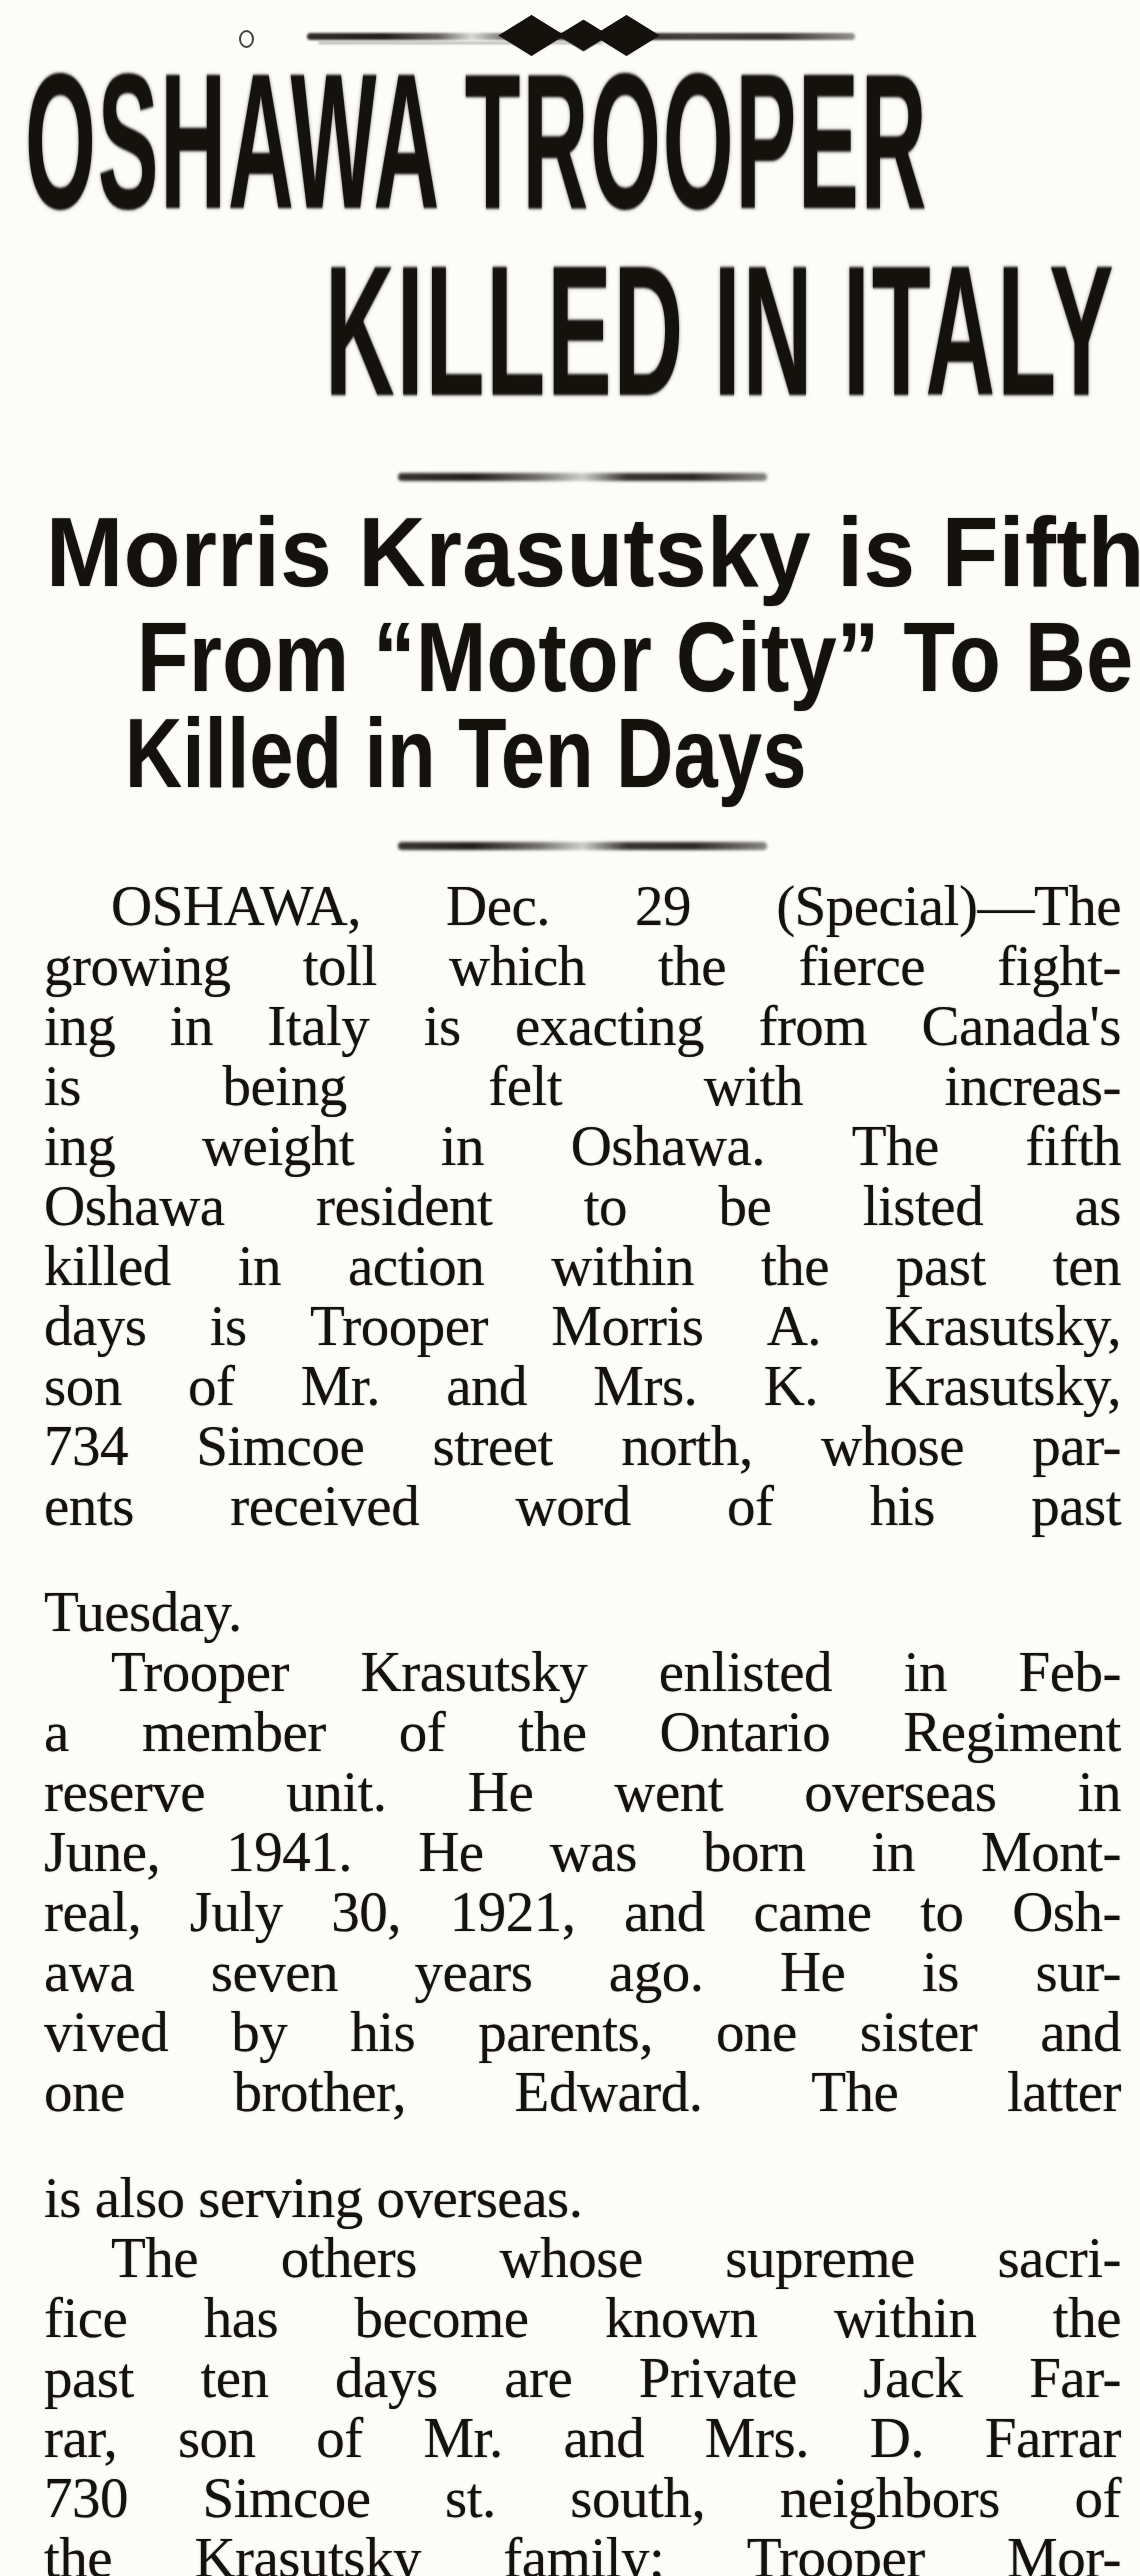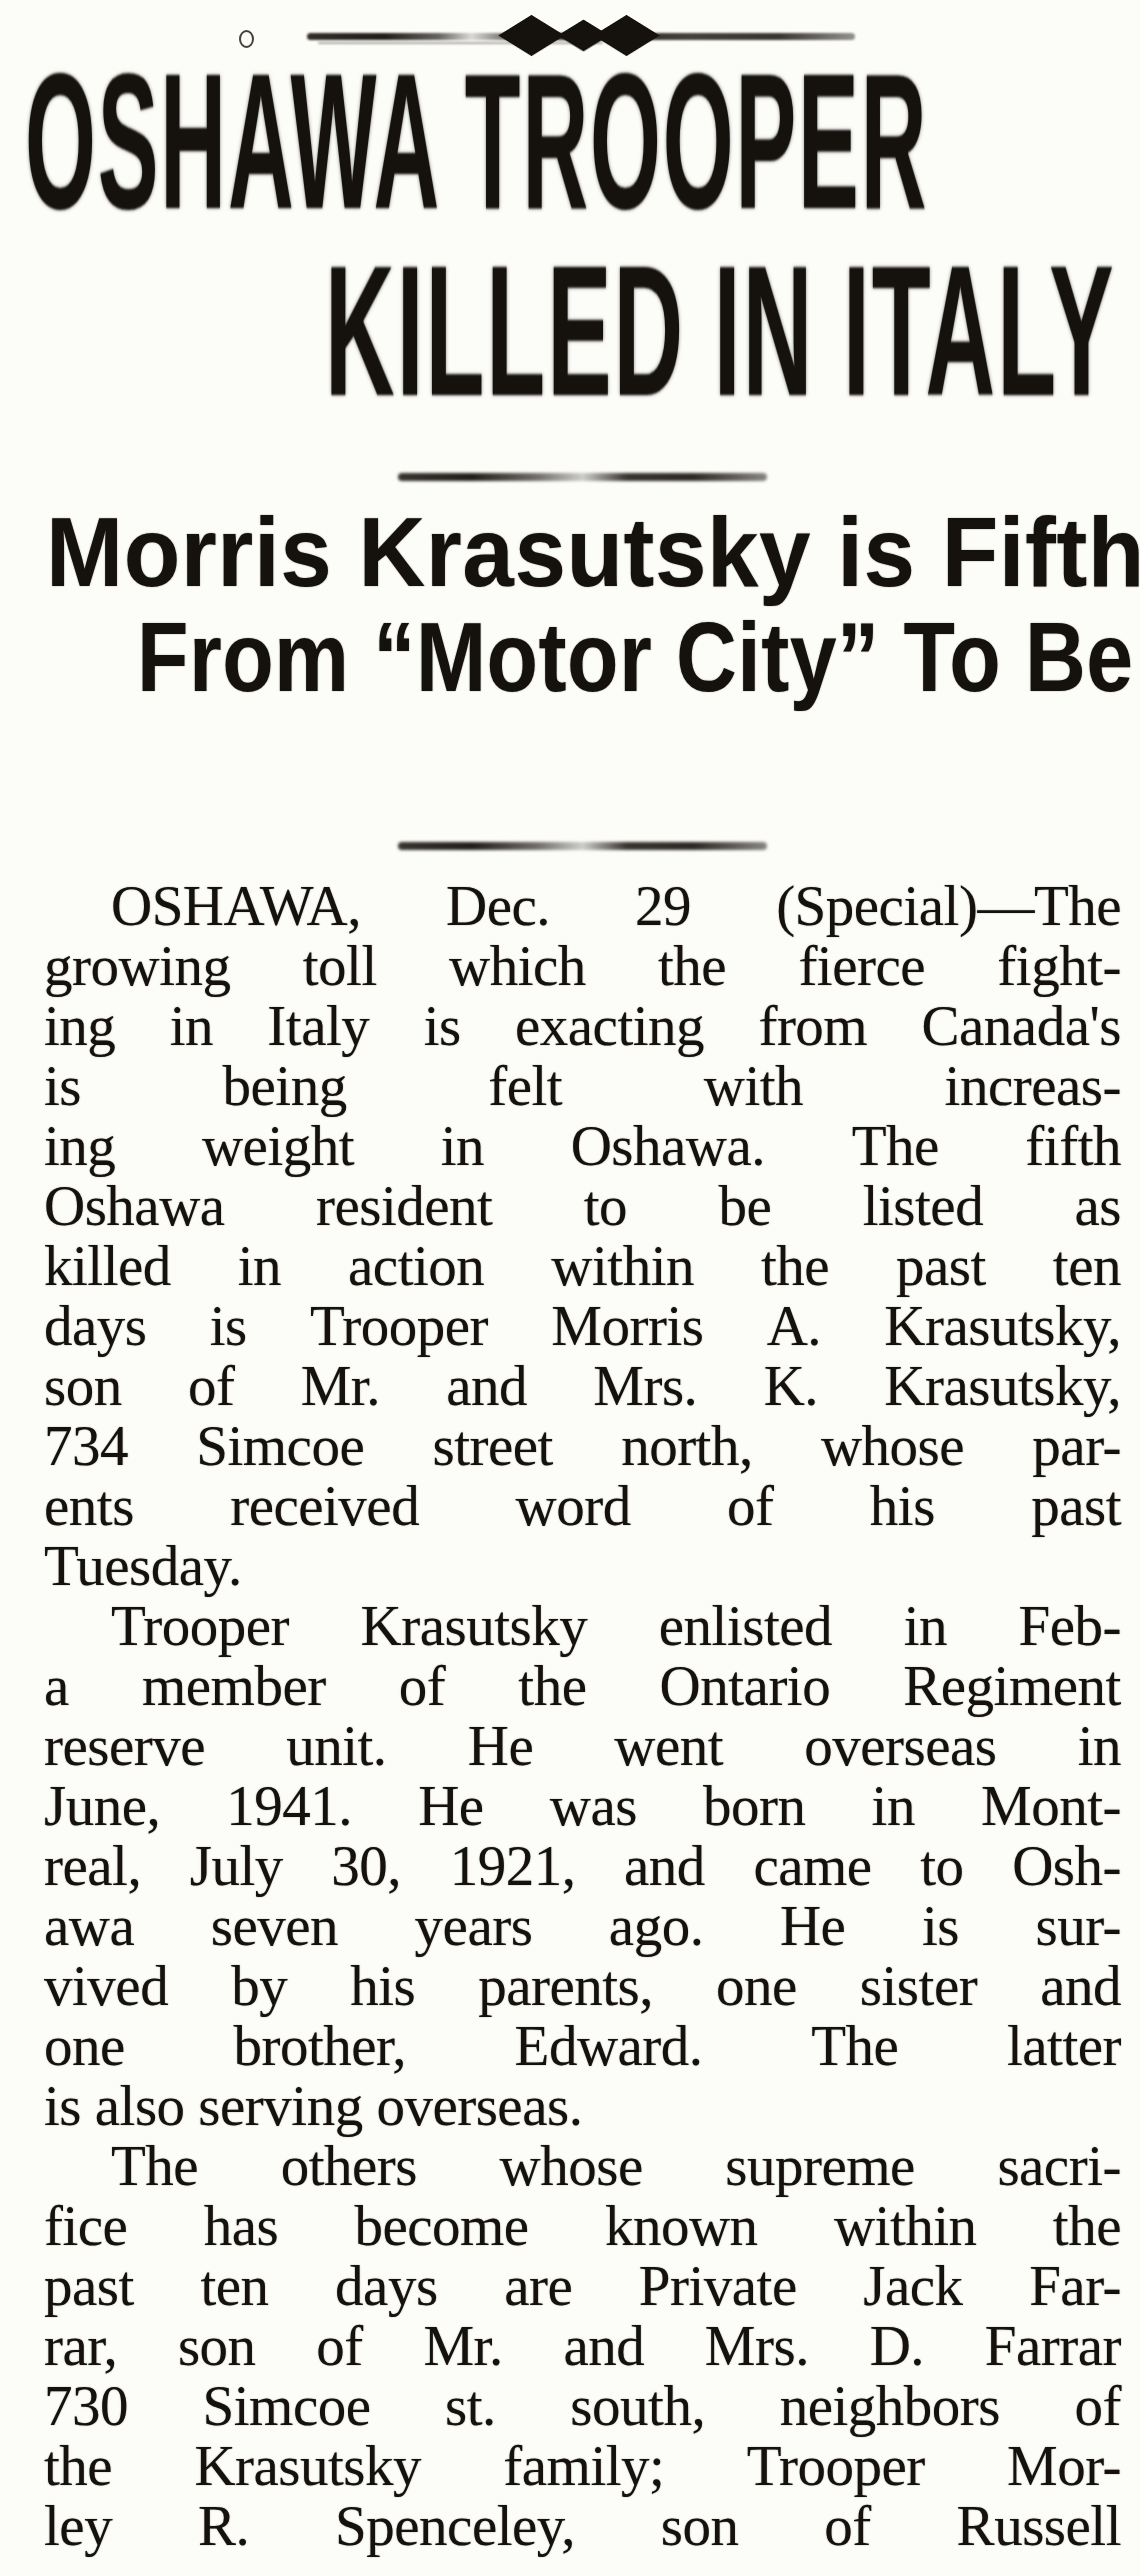--- a/index.html
+++ b/index.html
@@ -57,21 +57,21 @@
   .rule-1{left:398px;top:473px;width:369px;}
   .rule-2{left:398px;top:842px;width:369px;}
   
   .body{
     position:absolute;left:44px;top:876px;width:1077px;
     font-size:57px;letter-spacing:-0.5px;
     text-shadow:0 0 1.3px rgba(21,17,13,.5);
   }
   .bline{display:flex;justify-content:space-between;height:60px;line-height:60px;}
   .bline span{display:block;white-space:pre;}
-  .bline.free{display:block;white-space:nowrap;}
+  .bline.free{display:block;white-space:nowrap;margin-top:46px;}
   .bline.indent{padding-left:67px;}
 </style>
 </head>
 <body>
 
 <div class="page">
 
   <div class="ornament">
     <div class="orn-line"></div>
     <div class="orn-line2"></div>
@@ -88,20 +88,23 @@
     <span class="fit" style="transform: scale(0.9365, 1.8);">KILLED IN ITALY</span>
   </div>
 
   <div class="rule rule-1"></div>
 
   <div class="subhead s1">
     <span class="fit" style="transform: scale(0.9963, 1.05);">Morris Krasutsky is Fifth</span>
   </div>
   <div class="subhead s2">
     <span class="fit" style="transform: scale(0.9061, 1.05);">From “Motor City” To Be</span>
+  </div>
+  <div class="subhead s3">
+    <span class="fit" style="transform: scale(0.8489, 1.05);">Killed in Ten Days</span>
   </div>
 
   <div class="rule rule-2"></div>
 
   <div class="body">
       <div class="bline indent">
         <span>OSHAWA,</span>
         <span>Dec.</span>
         <span>29</span>
         <span>(Special)—The</span>

